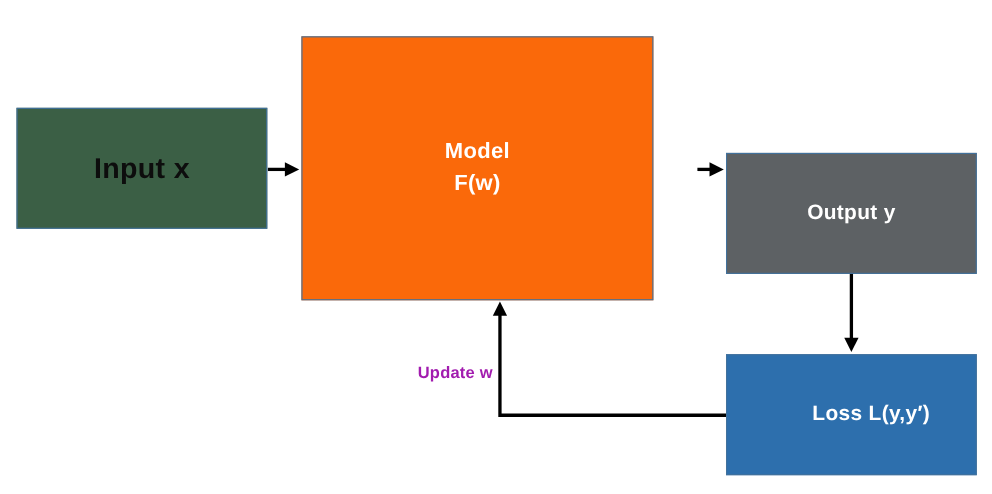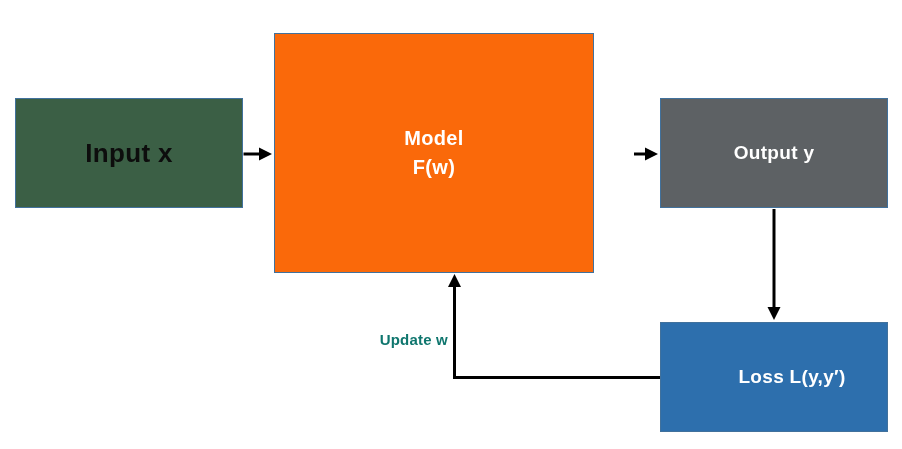--- a/index.html
+++ b/index.html
@@ -37,21 +37,21 @@
   .node-output { left: 660px; top: 98px;  width: 228px; height: 110px; font-size: 19px; }
   .node-loss   { left: 660px; top: 322px; width: 228px; height: 110px; font-size: 19px; padding-left: 36px; }
   .update-label {
     position: absolute;
     left: 350px;
     top: 331px;
     width: 98px;
     text-align: right;
     font-size: 15px;
     font-weight: bold;
-    color: #0f766e;
+    color: #a21caf;
     letter-spacing: 0.2px;
   }
   .edge-line { stroke: #000000; stroke-width: 3; fill: none; }
   .edge-head { fill: #000000; stroke: none; }
 </style>
 </head>
 <body>
 
 <div class="canvas">
 
@@ -78,21 +78,21 @@
     <span>Input x</span>
   </div>
 
   <div class="node node-model" style="background-color: rgb(250, 105, 10); color: rgb(255, 255, 255); border-color: rgb(65, 113, 156);">
     <span>
       <span>Model</span><br>
       <span>F(w)</span>
     </span>
   </div>
 
-  <div class="node node-output" style="background-color: rgb(93, 97, 100); color: rgb(255, 255, 255); border-color: rgb(65, 113, 156);">
+  <div class="node node-output" style="background-color: rgb(93, 97, 100); color: rgb(255, 255, 255); border-color: rgb(65, 113, 156); margin-top: 41px;">
     <span>Output y</span>
   </div>
 
   <div class="node node-loss" style="background-color: rgb(45, 111, 173); color: rgb(255, 255, 255); border-color: rgb(65, 113, 156);">
     <span>Loss L(y,y′)</span>
   </div>
 
   <div class="update-label">Update w</div>
 
 </div>

